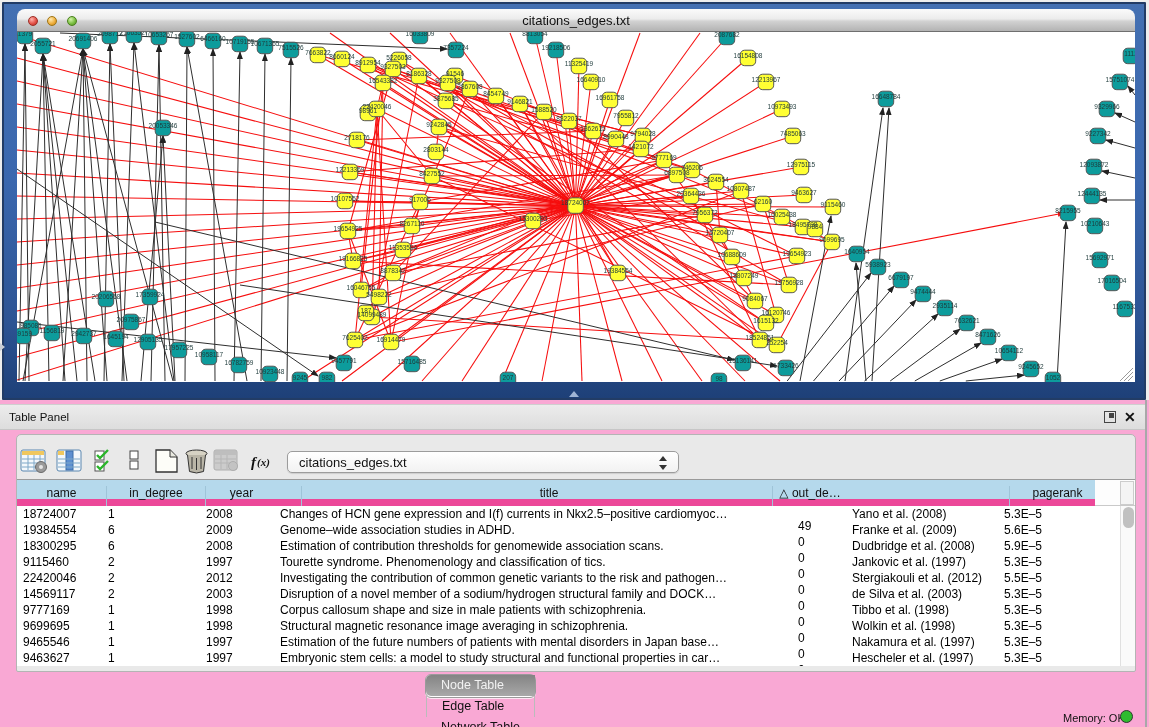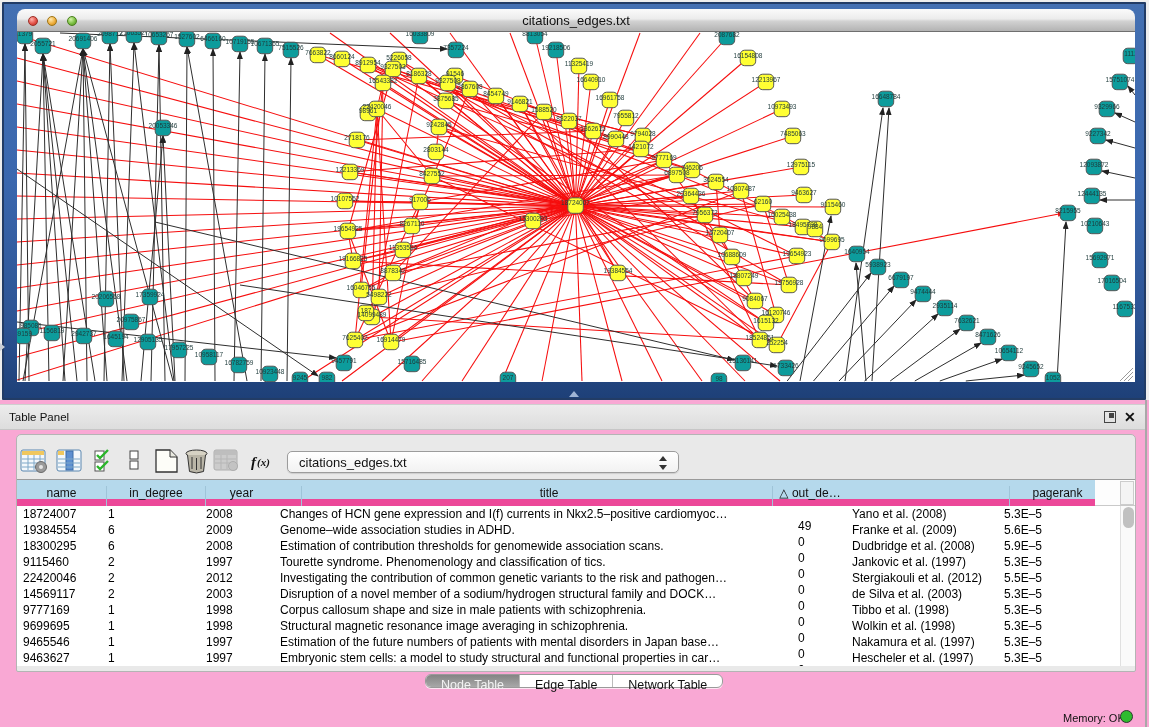--- a/index.html
+++ b/index.html
@@ -38,22 +38,22 @@
 .tr span { position:absolute; top:0; overflow:hidden; }
 .c0 { left:6px; width:85px; }
 .c1 { left:91px; width:95px; }
 .c2 { left:189px; width:68px; }
 .c3 { left:263px; width:490px; }
 .c4 { left:781px; width:70px;margin-top:12px; }
 .c5 { left:835px; width:155px; }
 .c6 { left:987px; width:95px; }
 #vscroll { position:absolute; left:1103px; top:71px; width:15px; height:160px; background:#fafafa; border-left:1px solid #e0e0e0; }
 #vthumb { position:absolute; left:1.5px; top:1px; width:11px; height:21px; background:#c1c1c1; border-radius:6px; }
-#tabs { position:absolute; left:425px; top:274px; height:14px; border:1px solid #9a9a9a; border-radius:6px;
-  background:#fff; display:flex; box-shadow:0 1px 0 rgba(255,255,255,0.7); }
+#tabs { position:absolute; left:425px; top:274px; height:24px; border:1px solid #9a9a9a; border-radius:6px;
+  background:#fff; display:flex; box-shadow:0 1px 0 rgba(255,255,255,0.7);flex-direction:column; }
 .tab { font-size:12.5px; color:#111; padding:0 15px; line-height:21px; }
 .tab.sel { background:linear-gradient(180deg,#848484,#a8a8a8); color:#f2f2f2; border-radius:5px 0 0 5px; }
 .tab.mid { border-left:1px solid #bbb; border-right:1px solid #bbb; }
 #memory { position:absolute; left:1063px; top:312px; font-size:11px; color:#111; }
 #memdot { position:absolute; left:1120px; top:310px; width:13px; height:13px; border-radius:50%; background:#2fbb2f; border:1px solid #333; }
 #redge { position:absolute; left:1145px; top:0px; width:2px; height:327px; background:#a8a8a8; }
 </style></head>
 <body>
 <div id="stage">
 <div id="bluepanel"></div>

